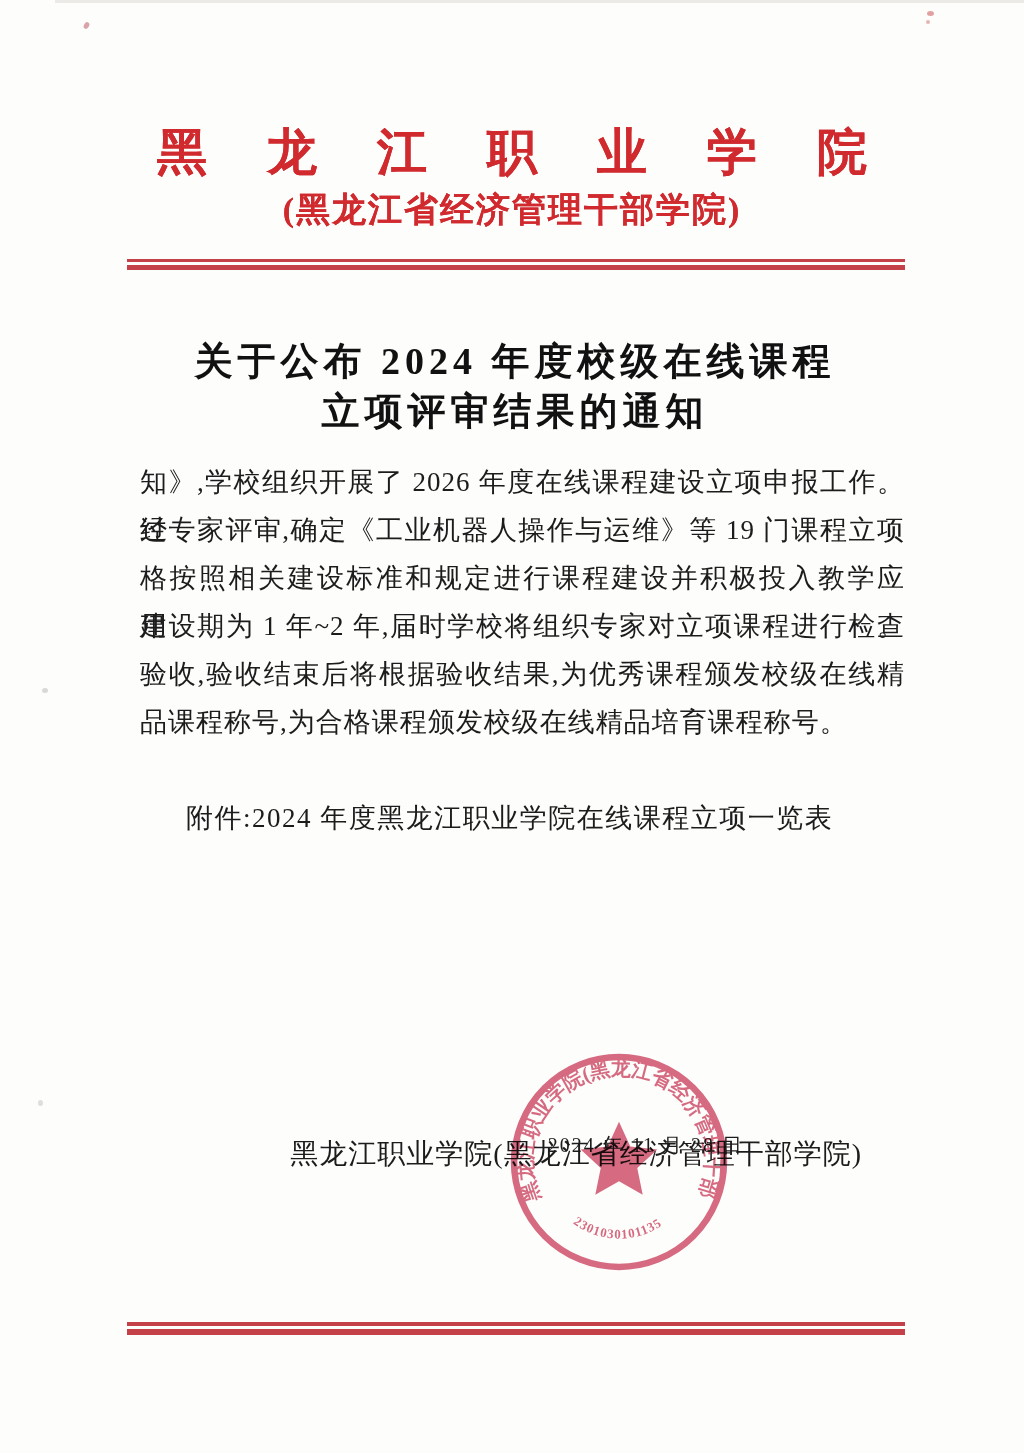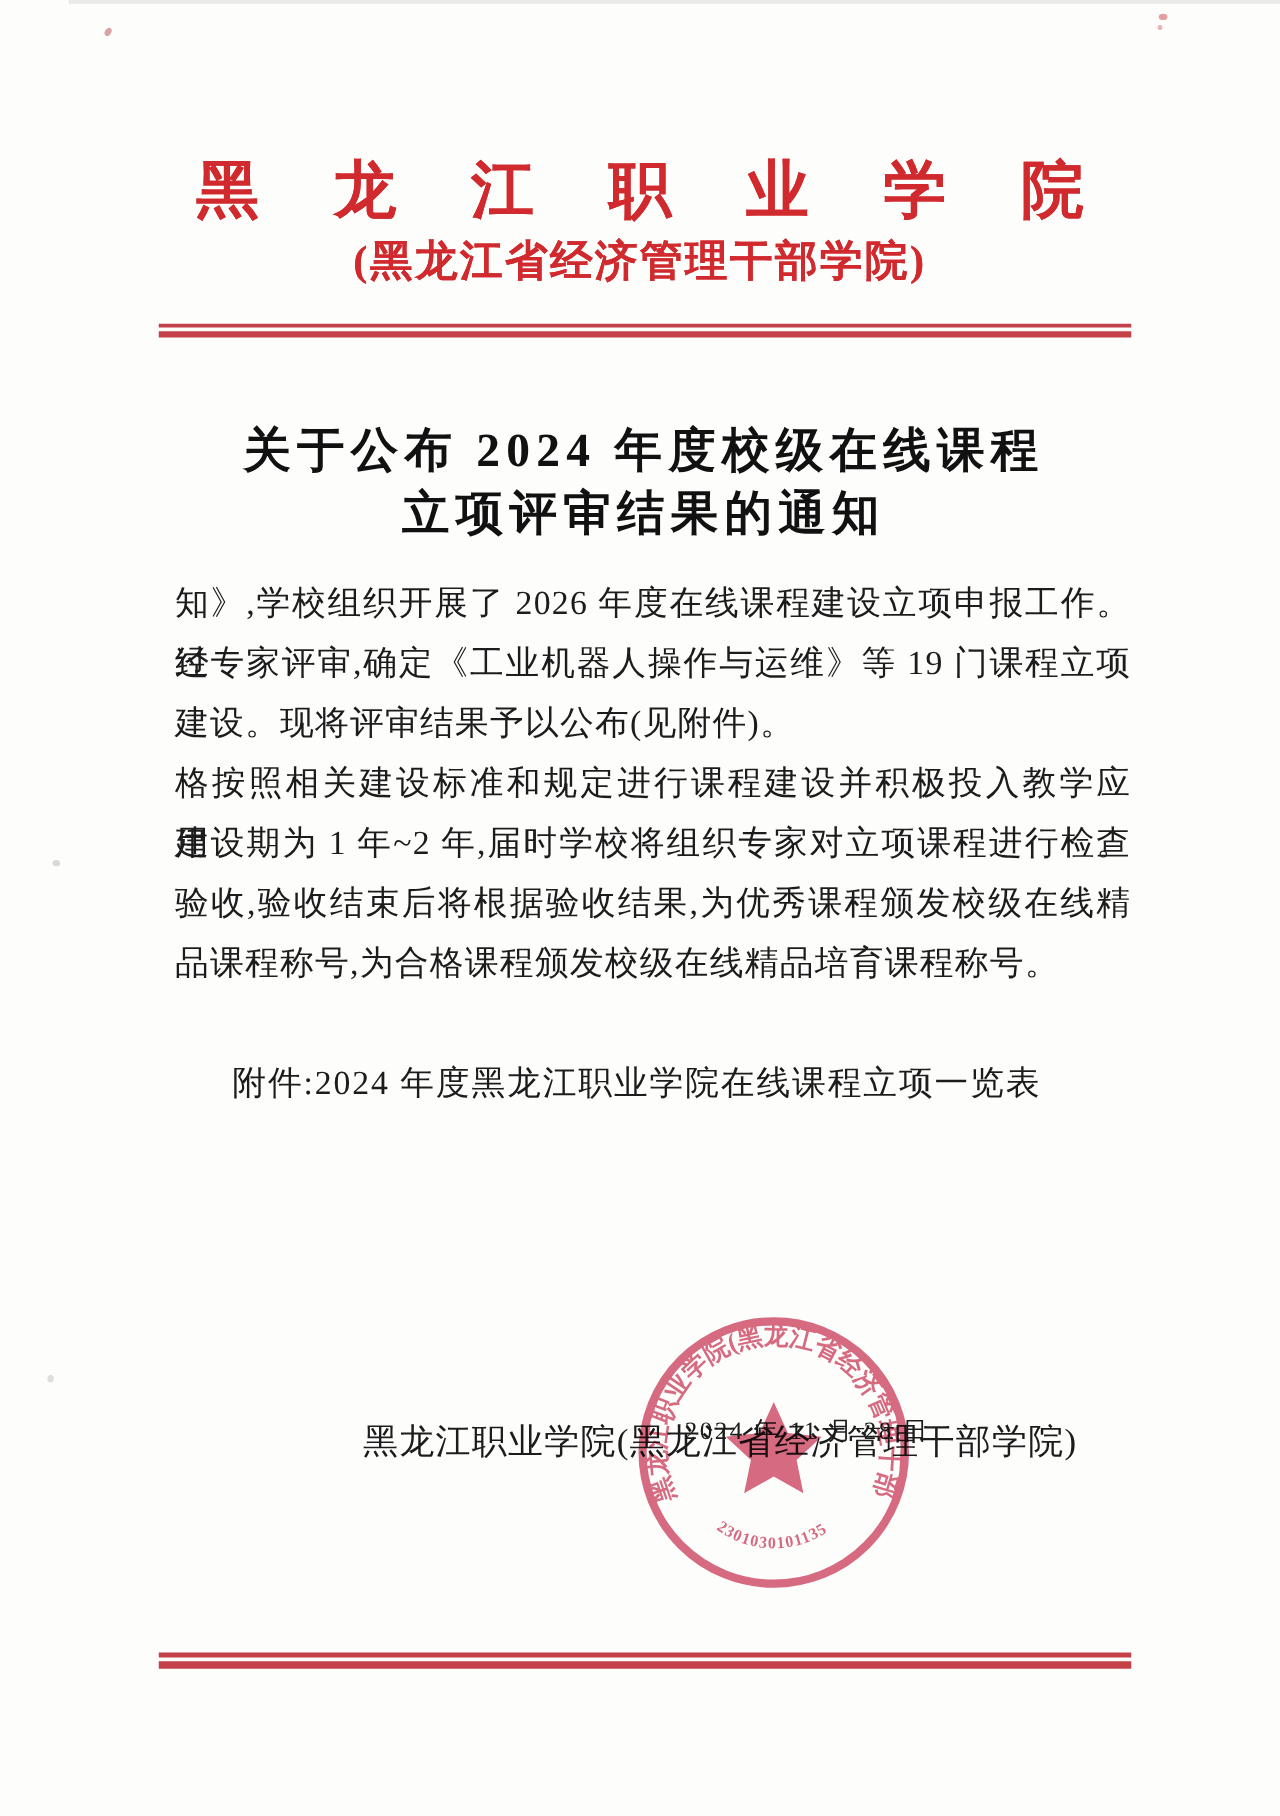--- a/index.html
+++ b/index.html
@@ -101,21 +101,20 @@
   <div class="lh1">黑龙江职业学院</div>
   <div class="lh2">(黑龙江省经济管理干部学院)</div>
   <div class="rule rule-top"></div>
 
   <div class="title-line title-1">关于公布 2024 年度校级在线课程</div>
   <div class="title-line title-2">立项评审结果的通知</div>
 
   <div class="body-block">
     <div class="line j">知》,学校组织开展了 2026 年度在线课程建设立项申报工作。经</div>
     <div class="line j">过专家评审,确定《工业机器人操作与运维》等 19 门课程立项</div>
-    <div class="line">建设。现将评审结果予以公布(见附件)。</div>
     <div class="line j">格按照相关建设标准和规定进行课程建设并积极投入教学应用。</div>
     <div class="line j">建设期为 1 年~2 年,届时学校将组织专家对立项课程进行检查</div>
     <div class="line j">验收,验收结束后将根据验收结果,为优秀课程颁发校级在线精</div>
     <div class="line">品课程称号,为合格课程颁发校级在线精品培育课程称号。</div>
     <div class="line attach">附件:2024 年度黑龙江职业学院在线课程立项一览表</div>
   </div>
 
   <div class="sig-org">黑龙江职业学院(黑龙江省经济管理干部学院)</div>
   <div class="sig-date">2024 年 11 月 28 日</div>
 

